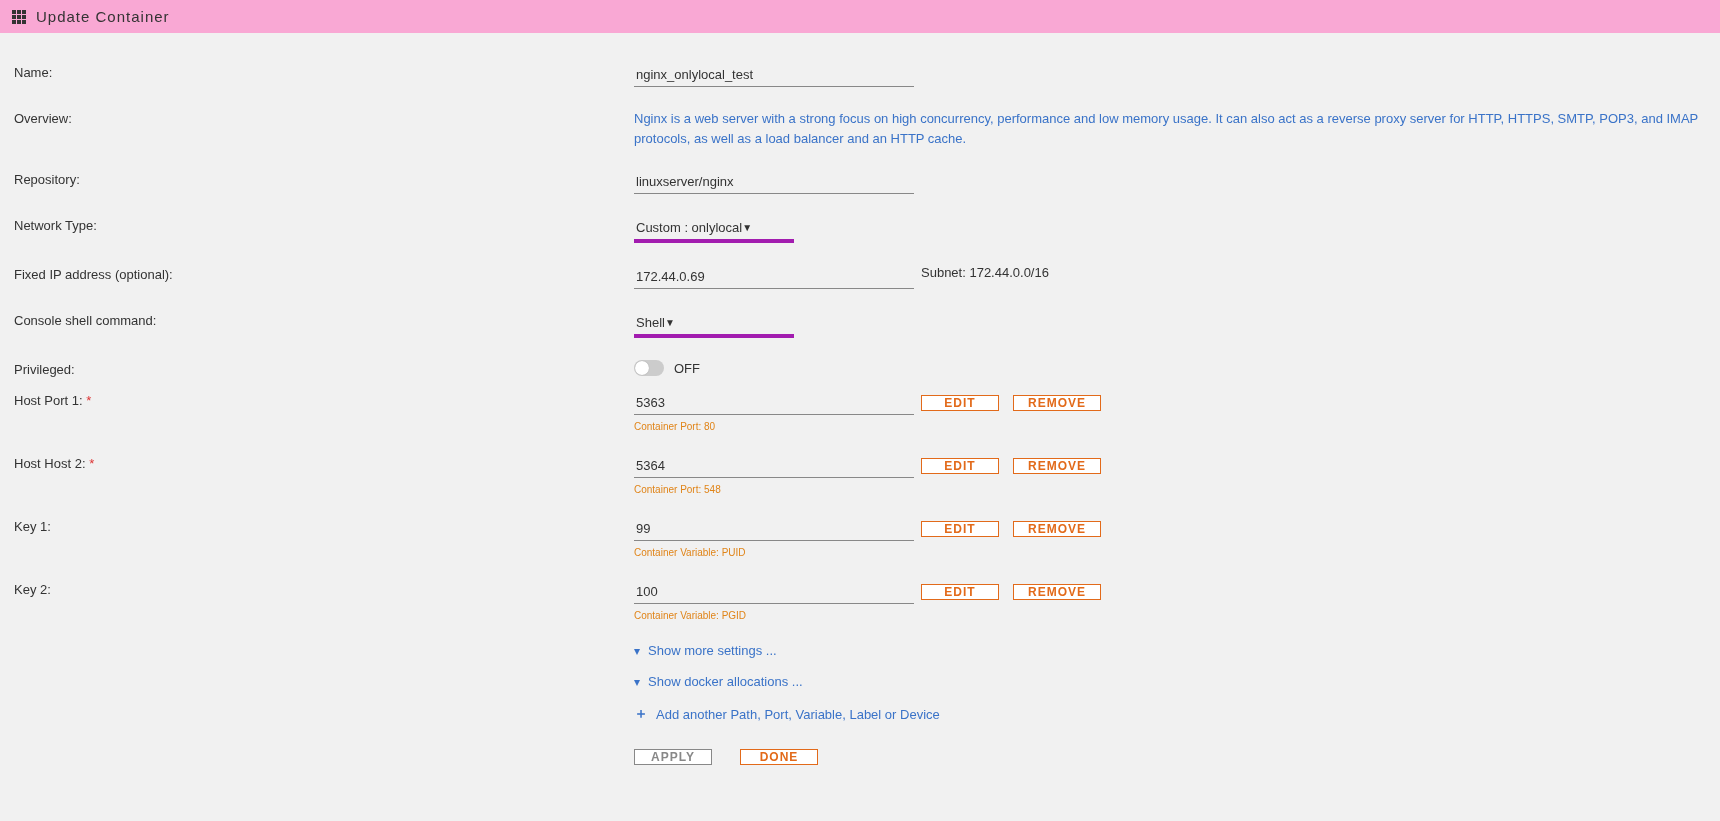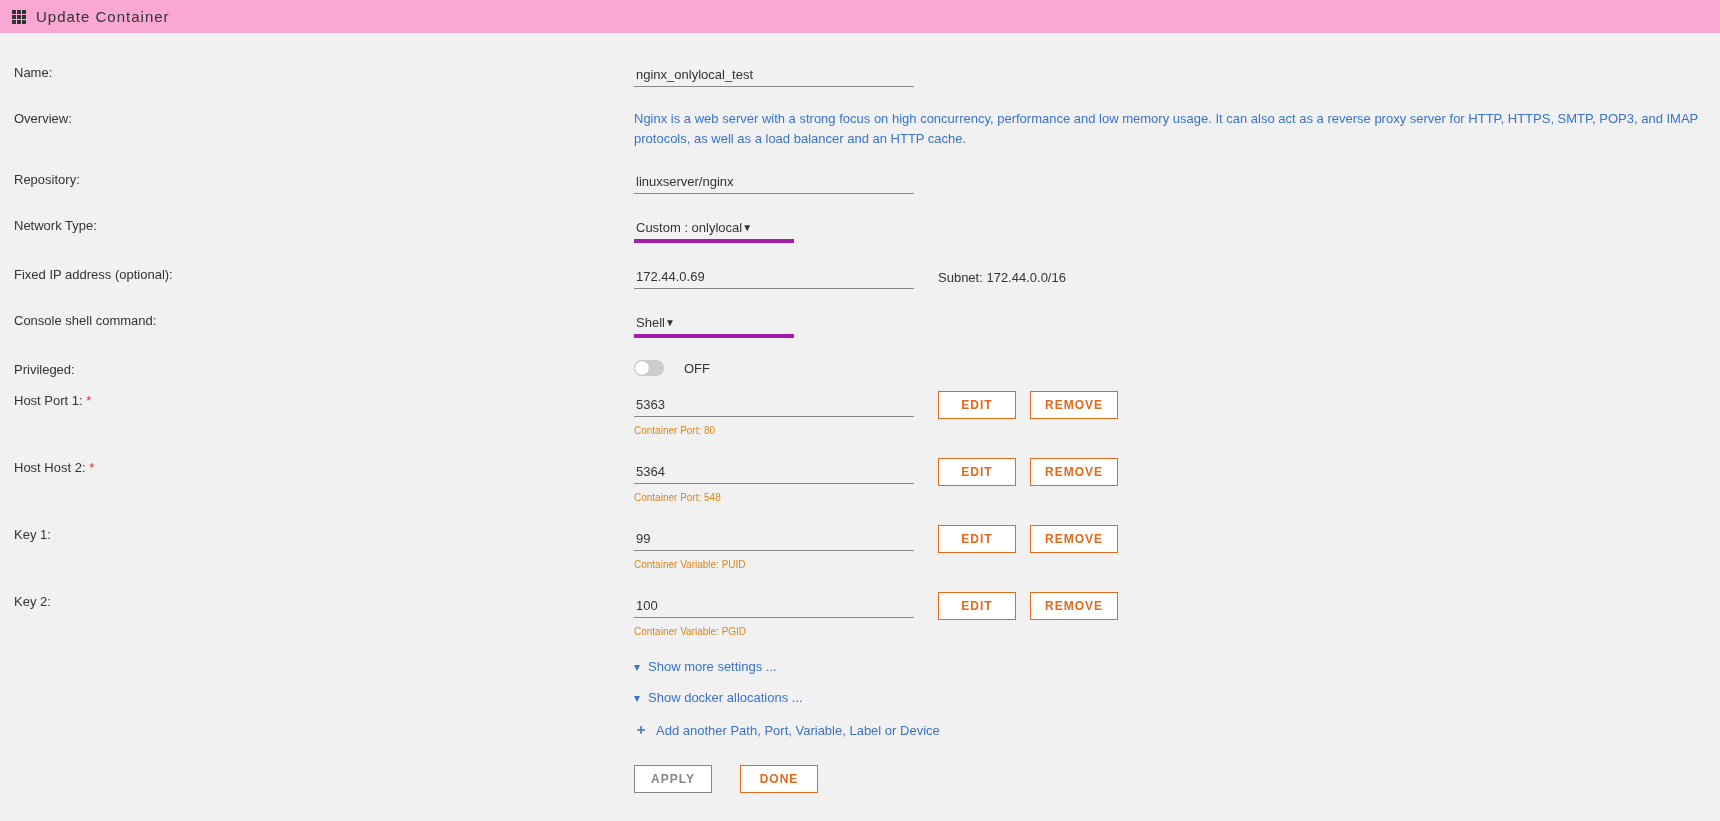--- a/index.html
+++ b/index.html
@@ -38,22 +38,21 @@
   }
   .value-col {
     display: flex;
     flex-direction: column;
     gap: 6px;
     flex: 1;
     margin-left: 20px;
   }
   .value-inline {
     display: flex;
-    align-items: center;
-    gap: 24px;
+    gap: 7px;
     flex-wrap: wrap;
   }
   .req { color: #d33; }
   input.text-input {
     width: 280px;
     border: none;
     border-bottom: 1px solid #888;
     background: transparent;
     font-size: 13px;
     padding: 4px 2px;
@@ -78,21 +77,21 @@
     max-width: 1100px;
     line-height: 1.5;
   }
   .subnet-text { color: #333; }
   .subtext { color: #e08418; font-size: 10px; }
   .btn {
     display: inline-flex;
     align-items: center;
     justify-content: center;
     min-width: 78px;
-    height: 28px;
+    height: 16px;
     padding: 0 14px;
     border: 1px solid #e26a1a;
     background: #fff;
     color: #e26a1a;
     font-size: 12px;
     letter-spacing: 1px;
     cursor: pointer;
     font-weight: 600;
     text-transform: uppercase;
   }
@@ -111,21 +110,21 @@
   }
   .toggle::after {
     content: "";
     position: absolute;
     width: 14px; height: 14px;
     border-radius: 50%;
     background: #fff;
     top: 1px; left: 1px;
     box-shadow: 0 0 1px rgba(0,0,0,0.3);
   }
-  .toggle-wrap { display: flex; align-items: flex-end; gap: 20px; }
+  .toggle-wrap { display: flex; align-items: flex-end; gap: 10px; }
   .link-row {
     display: flex;
     align-items: center;
     gap: 8px;
     color: #3a73c8;
     cursor: pointer;
     margin-bottom: 10px;
     font-size: 13px;
   }
   .link-row .chev { font-size: 12px; }

